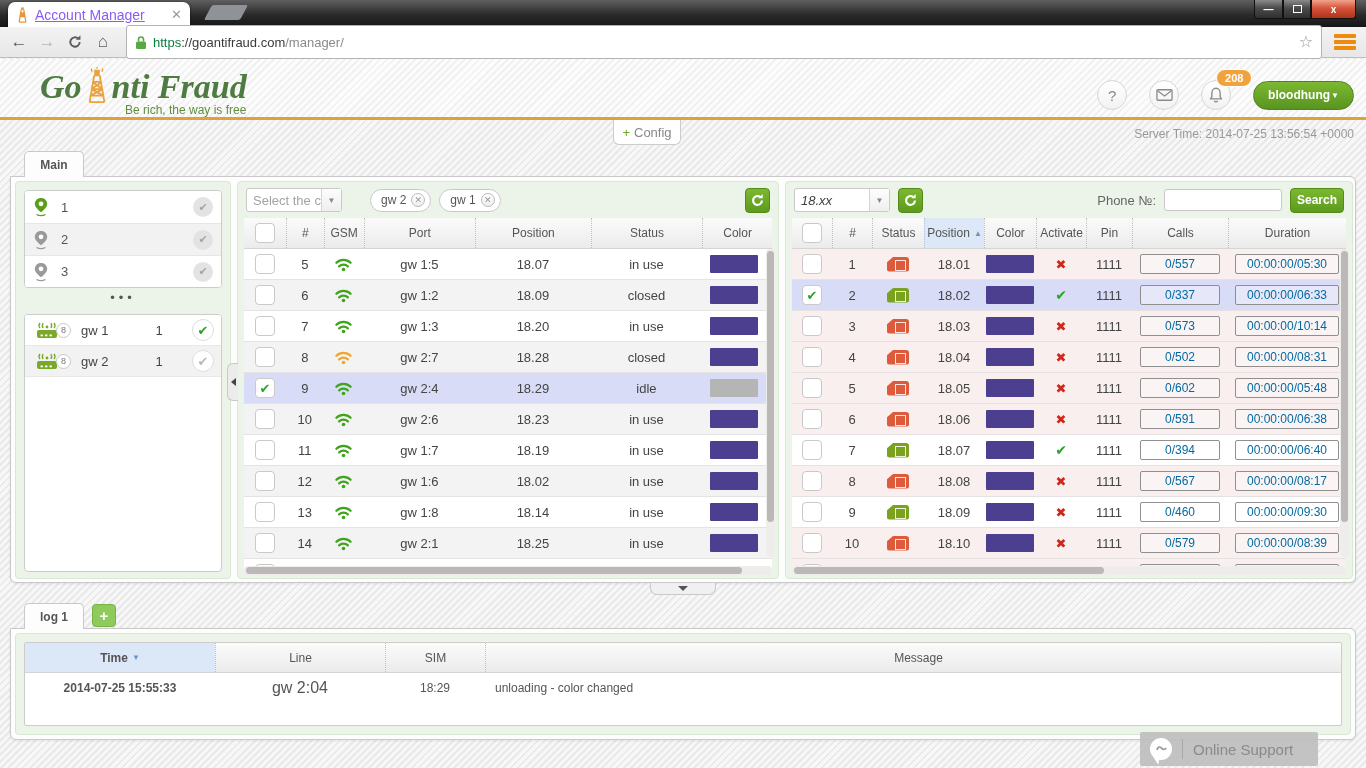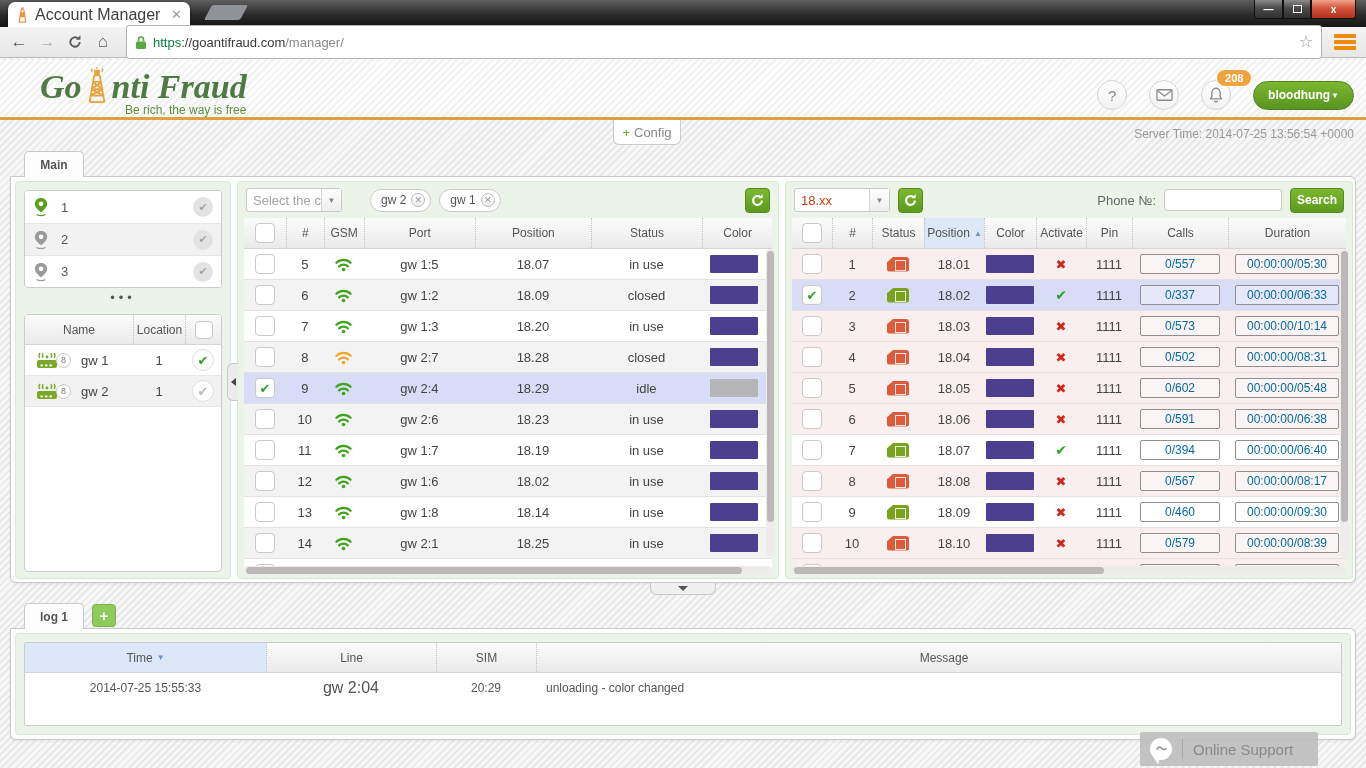--- a/index.html
+++ b/index.html
@@ -9,21 +9,21 @@
     font-family:"Liberation Sans","DejaVu Sans",sans-serif;
     background-color:#f0f0f0;
     background-image:repeating-linear-gradient(135deg,#f7f7f7 0 3px,#e9e9e9 3px 5px);
   }
   
   #tabbar{position:absolute;left:0;top:0;width:1366px;height:27px;
     background:linear-gradient(#5f5f5f,#2a2a2a 55%,#161616);}
   .btab{position:absolute;left:8px;top:2px;width:182px;height:25px;background:#fff;
     border-radius:7px 7px 0 0;display:flex;align-items:center;padding:0 8px;gap:6px;
     box-shadow:0 0 3px rgba(0,0,0,.5);}
-  .btab-title{font-size:16px;color:#404040;flex:1;white-space:nowrap;overflow:hidden;}
+  .btab-title{font-size:14px;color:#8b5cf6;flex:1;white-space:nowrap;overflow:hidden;text-decoration:underline;}
   .btab-close{color:#9a9a9a;font-size:13px;line-height:1;cursor:pointer;}
   .newtab{position:absolute;left:208px;top:5px;width:36px;height:15px;background:#8f9398;
     transform:skewX(-28deg);border-radius:2px;}
   .winbtns{position:absolute;right:10px;top:0;display:flex;}
   .winbtn{height:19px;border:1px solid #111;border-top:none;display:flex;align-items:center;justify-content:center;
     color:#fff;font-size:10px;font-weight:bold;background:linear-gradient(#8b8b8b,#4a4a4a 45%,#303030);}
   .winbtn.min{width:29px;border-radius:0 0 0 3px;}
   .winbtn.max{width:28px;}
   .winbtn.close{width:45px;background:linear-gradient(#f0a38c,#d4553a 45%,#b1311c);border-radius:0 0 3px 0;}
   .maxglyph{width:9px;height:8px;border:1px solid #fff;display:inline-block;}
@@ -103,21 +103,21 @@
     font-size:9px;display:flex;align-items:center;justify-content:center;margin-left:-3px;}
   .ckw{width:22px;height:22px;border-radius:50%;background:#fff;border:1px solid #ddd;
     display:flex;align-items:center;justify-content:center;font-size:13px;}
   .ck-green{color:#2aa32a;}
   .ck-gray{color:#b9b9b9;}
   
   .filterbar{position:absolute;left:0;top:0;width:100%;height:36px;display:flex;align-items:center;padding:0 8px;gap:8px;}
   .selectbox{height:24px;background:#fff;border:1px solid #c9c9c9;border-radius:3px;display:flex;align-items:center;}
   .selectbox .val{font-size:13px;padding:0 6px;width:74px;overflow:hidden;white-space:nowrap;}
   .selectbox .val.placeholder{color:#a3a3a3;}
-  .selectbox .val.value{color:#c2410c;}
+  .selectbox .val.value{color:#404040;font-style:italic;}
   .selectbox .arrow{width:20px;height:100%;border-left:1px solid #d5d5d5;display:flex;align-items:center;
     justify-content:center;color:#888;font-size:8px;background:linear-gradient(#fdfdfd,#efefef);}
   .tag{height:23px;background:#fff;border:1px solid #c9c9c9;border-radius:12px;display:flex;align-items:center;
     padding:0 5px 0 10px;gap:5px;font-size:12px;color:#555;}
   .tag-x{width:14px;height:14px;border-radius:50%;border:1px solid #bbb;color:#999;font-size:9px;
     display:flex;align-items:center;justify-content:center;background:linear-gradient(#fff,#eee);}
   .greenbtn{background:linear-gradient(#7cb82f,#5d9a1e);border:1px solid #538a18;border-radius:4px;
     display:flex;align-items:center;justify-content:center;color:#fff;}
   .refreshbtn{width:25px;height:25px;}
   
@@ -170,21 +170,21 @@
     border:1px solid #c9c9c9;border-top:none;border-radius:0 0 7px 7px;display:flex;align-items:center;justify-content:center;}
   #handle-bottom i{width:0;height:0;border-left:5px solid transparent;border-right:5px solid transparent;border-top:5px solid #555;}
   
   #logpanel{position:absolute;left:10px;top:628px;width:1346px;height:112px;background:#fdfdfd;
     border:1px solid #c9c9c9;border-radius:0 6px 6px 6px;box-shadow:0 1px 3px rgba(0,0,0,.08);}
   #logmint{position:absolute;left:4px;top:4px;right:4px;bottom:4px;background:#ecf4ea;
     border:1px solid #d8e8d5;border-radius:4px;}
   #logtable{position:absolute;left:8px;top:8px;right:8px;bottom:8px;background:#fff;border:1px solid #ccc;
     border-radius:2px;overflow:hidden;}
   #logtable .thead{height:30px;}
-  .l-time{width:241px;} .l-line{width:170px;} .l-sim{width:100px;} .l-msg{flex:1;justify-content:flex-start;padding-left:10px;}
+  .l-time{width:190px;font-weight:bold;} .l-line{width:170px;} .l-sim{width:100px;} .l-msg{flex:1;justify-content:flex-start;padding-left:10px;}
   .log-row{height:30px;display:flex;align-items:flex-end;background:#fff;font-size:12px;color:#555;}
   
   #support{position:absolute;left:1140px;top:732px;width:178px;height:34px;background:rgba(190,190,190,.92);
     border-radius:2px;display:flex;align-items:center;padding:0 10px;gap:10px;}
   #support .divider{width:1px;height:20px;background:#a8a8a8;}
   #support .lbl{font-size:15px;color:#8a8a8a;}
   .bubble{width:22px;height:22px;border-radius:50%;background:#fff;position:relative;display:flex;
     align-items:center;justify-content:center;}
   .bubble::after{content:"";position:absolute;left:2px;bottom:-4px;width:0;height:0;
     border-left:7px solid transparent;border-top:7px solid #fff;transform:rotate(12deg);}
@@ -336,27 +336,20 @@
               <circle cx="8" cy="6.8" r="2.4" fill="#fff"></circle>
               <path class="pintail" d="M3.5 17.5 Q8 19.8 12.5 17.5" fill="none" stroke-width="1.3" stroke="#9a9a9a"></path>
             </svg>
     </span>
     <span class="loc-label">3</span>
     <span class="ck-circle">✔</span>
   </div>
 </div>
     <div id="locdots">•••</div>
     <div id="gwtable">
-      <div class="thead">
-        <div class="hc" style="width:108px;">Name</div>
-        <div class="hc" style="width:52px;">Location</div>
-        <div class="hc" style="width:36px;">
-            <span class="checkbox" style="width:18px;height:18px;">✔</span>
-          </div>
-      </div>
       <div>
   <div class="gw-row">
     <div class="gwc" style="width:56px;">
       <span class="gw-iconwrap">
         <span class="icon-flex">
           <svg width="24" height="19" viewBox="0 0 24 19">
                     <g stroke="#7aa829" stroke-width="1.4" fill="none">
                       <path d="M5 7 Q3 4.5 5 2 M8 7 Q6.6 4.5 8 2 M16 7 Q17.4 4.5 16 2 M19 7 Q21 4.5 19 2"></path>
                     </g>
                     <circle cx="12" cy="6" r="1.4" fill="#7aa829"></circle>
@@ -1018,21 +1011,21 @@
           <span class="sort-arrow">▼</span>
         </div>
         <div class="hc l-line">Line</div>
         <div class="hc l-sim">SIM</div>
         <div class="hc l-msg" style="justify-content:center;">Message</div>
       </div>
       <div>
   <div class="log-row">
     <div class="dc l-time" style="font-size:12px;color:#555;">2014-07-25 15:55:33</div>
     <div class="dc l-line" style="font-size:16px;color:#555;">gw 2:04</div>
-    <div class="dc l-sim" style="font-size:12px;color:#555;">20:29</div>
+    <div class="dc l-sim" style="font-size:12px;color:#555;">18:29</div>
     <div class="dc l-msg" style="font-size:12px;color:#555;">unloading - color changed</div>
   </div>
 </div>
     </div>
   </div>
 </div>
 
 <div id="support">
   <span class="bubble">
     <svg width="13" height="10" viewBox="0 0 14 10">

